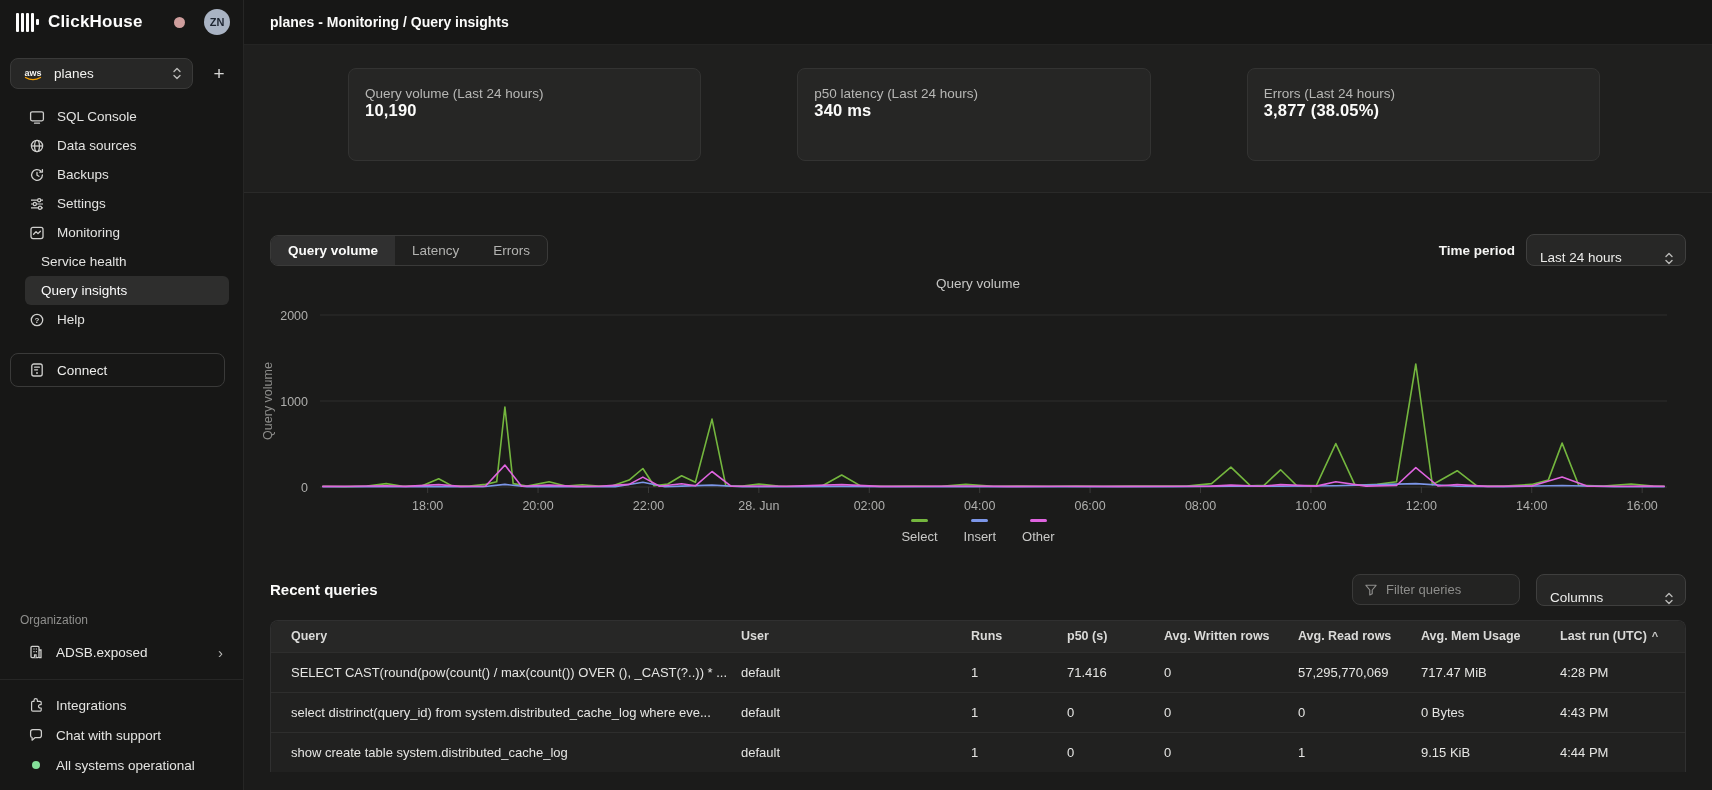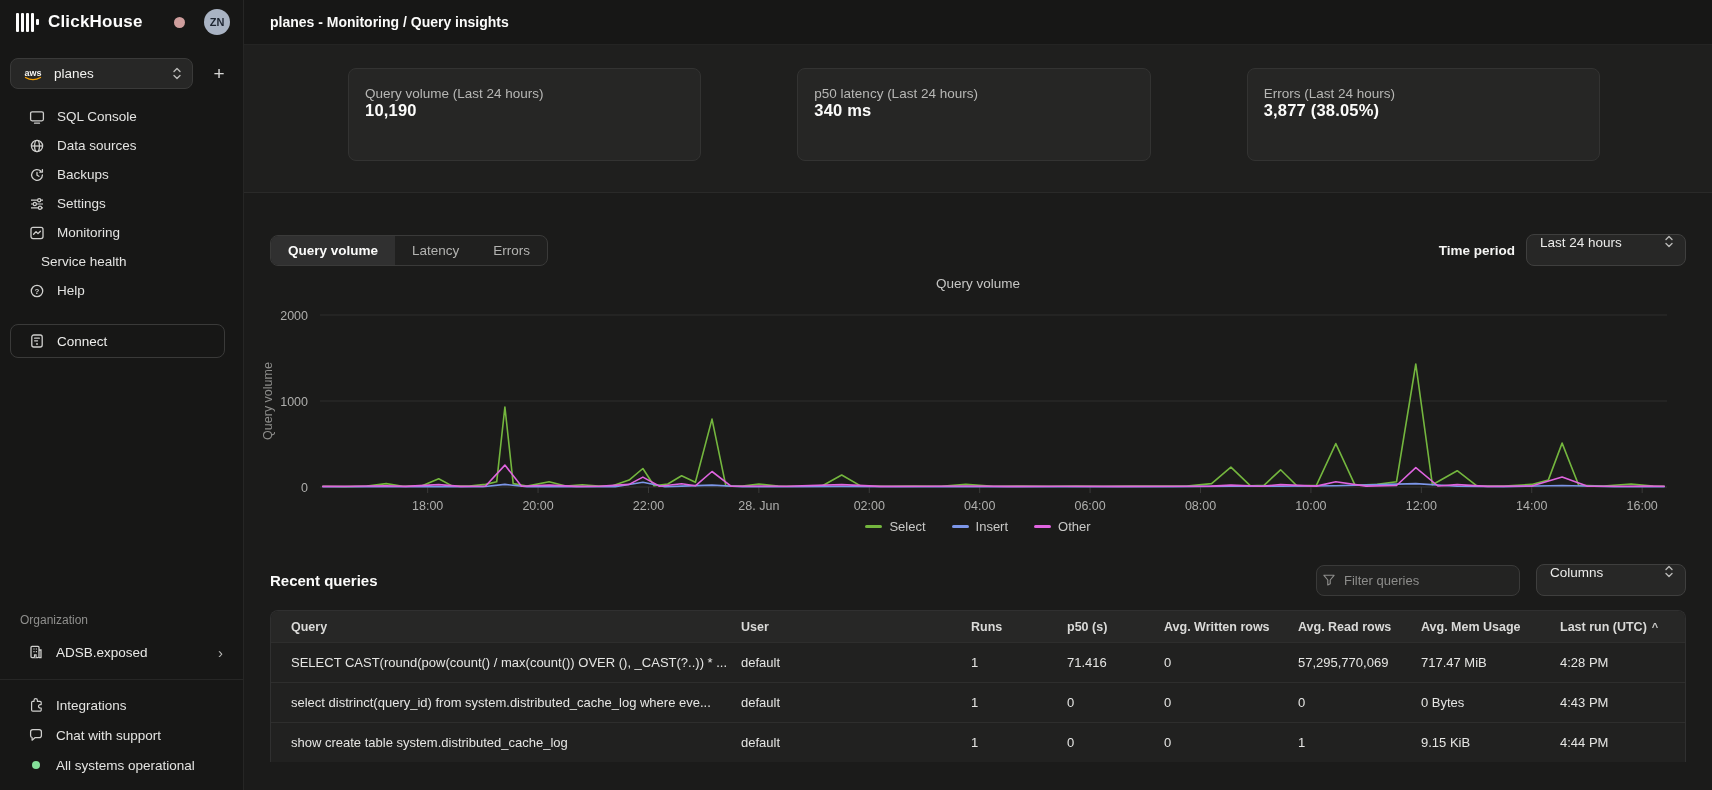--- a/index.html
+++ b/index.html
@@ -65,39 +65,39 @@
   .stat-label { font-size:13.5px; color:#b7b7b5; }
   .stat-value { font-size:16.5px; font-weight:700; color:#fbfbfa; letter-spacing:.2px; }
 
   .controls-row { margin:41px 26px 0; display:flex; align-items:center; justify-content:space-between; }
   .tab-group { display:inline-flex; border:1px solid #3a3a39; border-radius:8px; overflow:hidden; background:#20201f; }
   .tab { padding:7px 17px; font-size:13.5px; color:#b3b3b1; cursor:pointer; }
   .tab.active { background:#303030; color:#fbfbfa; font-weight:700; }
   .period-wrap { display:flex; align-items:center; gap:11px; }
   .period-label { font-size:13.5px; font-weight:700; color:#f5f5f3; }
   .select-box { height:32px; background:#272726; border:1px solid #3f3f3e; border-radius:8px;
-    display:flex; align-items:flex-start; justify-content:space-between; padding:0 11px 0 13px;
+    display:flex; align-items:flex-end; justify-content:space-between; padding:0 11px 0 13px;
     font-size:13.5px; color:#ececea; cursor:pointer; }
   .select-box.w160 { width:160px; }
   .select-box.w175 { width:150px; }
   .updown { color:#b9b9b7; display:flex; }
 
   .chart-wrap { margin-top:10px; }
   .chart-title { text-align:center; font-size:13.5px; color:#c6c6c4; }
   #chart-svg { display:block; margin-top:4px; }
   .chart-legend { display:flex; justify-content:center; gap:26px; margin-top:2px; }
-  .legend-item { display:flex; align-items:center; gap:7px; font-size:13px; color:#c9c9c7; cursor:pointer; }
+  .legend-item { display:flex; align-items:center; gap:7px; font-size:13px; color:#c9c9c7; cursor:pointer;flex-direction:column; }
   .legend-dash { width:17px; height:2.5px; border-radius:2px; display:inline-block; }
 
   .recent { margin:30px 26px 0; }
   .recent-head { display:flex; align-items:center; justify-content:space-between; }
   .recent-title { font-size:15px; font-weight:700; color:#fbfbfa; }
   .recent-ctrls { display:flex; align-items:center; gap:16px; }
-  .filter-box { width:204px; height:31px; background:#232322; border:1px solid #3a3a39; border-radius:8px;
-    display:flex; align-items:center; gap:8px; padding:0 5px; color:#8d8d8b; }
+  .filter-box { width:168px; height:31px; background:#232322; border:1px solid #3a3a39; border-radius:8px;
+    display:flex; align-items:center; gap:8px; padding:0 11px; color:#8d8d8b; }
   .filter-box input { flex:1; min-width:0; background:transparent; border:none; outline:none;
     font-size:13px; color:#e0e0de; font-family:"Liberation Sans", sans-serif; }
   .filter-box input::placeholder { color:#8d8d8b; }
 
   .qtable { margin-top:14px; border:1px solid #303030; border-bottom:none; border-radius:8px 8px 0 0; overflow:hidden; }
   .trow { display:grid; grid-template-columns:470px 230px 96px 97px 134px 123px 139px 1fr; align-items:center; }
   .trow.head { background:#272726; height:31px; font-size:12.5px; font-weight:700; color:#dadad8; }
   .trow.body { background:#212120; height:40px; border-top:1px solid #2e2e2d; font-size:13px; color:#e5e5e3; }
   .tcell { overflow:hidden; white-space:nowrap; text-overflow:ellipsis; padding-right:10px; }
   .tcell.first { padding-left:20px; }
@@ -179,20 +179,23 @@
       <span class="nicon">
         <svg width="16" height="16" viewBox="0 0 16 16">
             <rect x="2" y="2.4" width="12" height="11.2" rx="2" stroke="currentColor" stroke-width="1.3" fill="none"></rect>
             <path d="M4.6 9.2 L7 6.6 L9 8.6 L11.4 6.2" stroke="currentColor" stroke-width="1.3" fill="none" stroke-linecap="round" stroke-linejoin="round"></path>
           </svg>
       </span>
       <span>Monitoring</span>
     </div>
     <div class="nav-item sub">
       <span>Service health</span>
+    </div>
+    <div class="nav-item sub active">
+      <span>Query insights</span>
     </div>
     <div class="nav-item">
       <span class="nicon">
         <svg width="16" height="16" viewBox="0 0 16 16">
             <circle cx="8" cy="8" r="5.7" stroke="currentColor" stroke-width="1.3" fill="none"></circle>
             <text x="8" y="10.8" font-size="8" font-weight="bold" fill="currentColor" text-anchor="middle">?</text>
           </svg>
       </span>
       <span>Help</span>
     </div>

